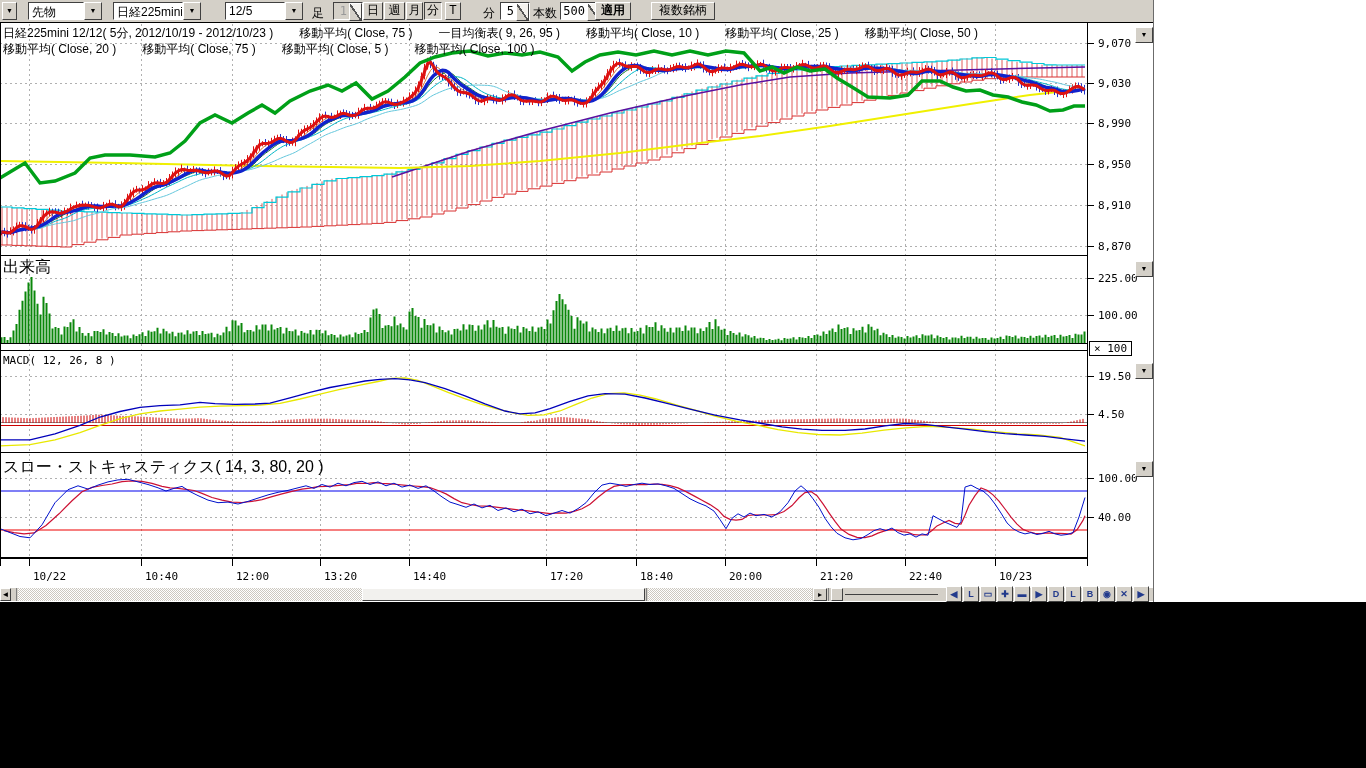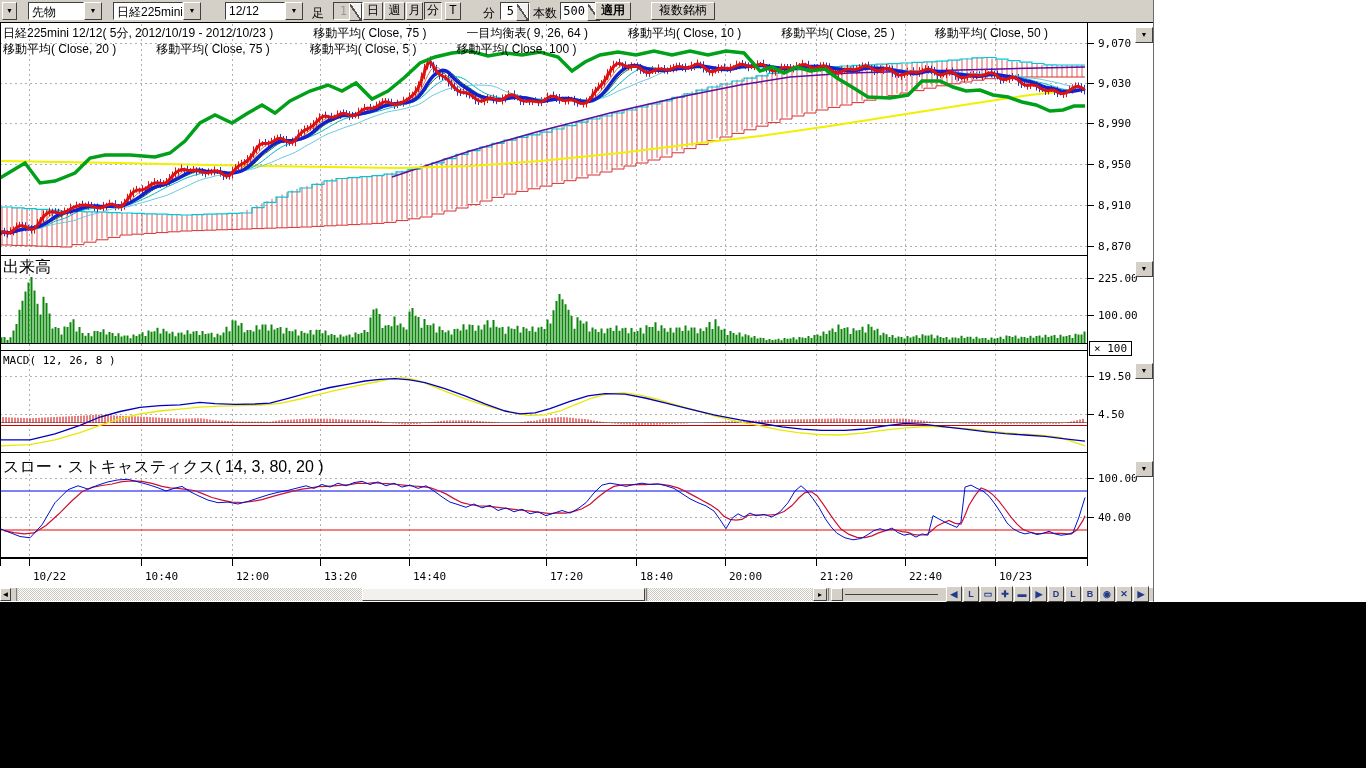--- a/index.html
+++ b/index.html
@@ -27,21 +27,21 @@
   .spin{display:flex;}
   .spin .sfield{flex:1;text-align:right;padding:1px 2px;font-size:12px;
                 font-family:"DejaVu Sans Mono",monospace;}
   .spindiag{width:11px;height:16px;background:linear-gradient(to top right,#d4d0c8 44%,#555 44%,#555 54%,#f4f2ee 54%);
             border:1px solid;border-color:#fff #404040 #404040 #fff;}
   
   #chartwrap{position:absolute;left:0;top:23px;width:1153px;height:579px;background:#fff;}
   #plot{position:absolute;left:0;top:0;}
   .overlay-label{position:absolute;color:#000;font-size:16px;white-space:nowrap;
                  font-family:"Liberation Sans",sans-serif;}
-  #legend1,#legend2{position:absolute;left:3px;display:flex;gap:40px;font-size:12px;color:#000;
+  #legend1,#legend2{position:absolute;left:3px;display:flex;gap:26px;font-size:12px;color:#000;
                     white-space:nowrap;}
   #legend1{top:2px;} #legend2{top:18px;}
   .pane-dd{position:absolute;left:1135px;width:16px;height:14px;text-align:center;
            font-size:7px;line-height:13px;color:#000;}
   #volmult{position:absolute;left:1089px;top:318px;width:41px;height:13px;border:1px solid #000;
            background:#fff;font-size:11px;line-height:13px;text-align:center;
            font-family:"DejaVu Sans Mono",monospace;}
   
   #bstrip{position:absolute;left:0;top:588px;width:1153px;height:13px;background:#d4d0c8;}
   .checker{background:repeating-conic-gradient(#fff 0% 25%, #ccc8c0 0% 50%);background-size:2px 2px;}
@@ -65,21 +65,21 @@
     <div class="tb raised" style="left:2px;width:15px;text-align:center;font-size:7px;line-height:15px;">▼</div>
     <div class="tb combo" style="left:20px;width:82px;">
       <div class="field">先物</div>
       <div class="dd raised">▼</div>
     </div>
     <div class="tb combo" style="left:105px;width:96px;">
       <div class="field">日経225mini</div>
       <div class="dd raised">▼</div>
     </div>
     <div class="tb combo" style="left:217px;width:86px;">
-      <div class="field">12/12</div>
+      <div class="field">12/5</div>
       <div class="dd raised">▼</div>
     </div>
     <div class="tb tblabel" style="left:312px;">足</div>
     <div class="tb spin sunken" style="left:333px;width:30px;background:#d4d0c8;">
       <div class="sfield" style="color:#999;background:#d4d0c8;">1</div>
       <div class="spindiag"></div>
     </div>
     <div id="period-buttons">
         <div class="tb btn raised" style="left: 363px; width: 20px;">日</div>
         <div class="tb btn raised" style="left: 384px; width: 21px;">週</div>
@@ -228,21 +228,21 @@
         <line x1="816.5" y1="558" x2="816.5" y2="566" stroke="#000"></line>
         <text x="820" y="580">21:20</text>
         <line x1="905.5" y1="558" x2="905.5" y2="566" stroke="#000"></line>
         <text x="909" y="580">22:40</text>
         <line x1="995.5" y1="558" x2="995.5" y2="566" stroke="#000"></line>
         <text x="999" y="580">10/23</text>
       </svg>
     <div id="legend1">
         <span>日経225mini 12/12( 5分, 2012/10/19 - 2012/10/23 )</span>
         <span>移動平均( Close, 75 )</span>
-        <span>一目均衡表( 9, 26, 64 )</span>
+        <span>一目均衡表( 9, 26, 95 )</span>
         <span>移動平均( Close, 10 )</span>
         <span>移動平均( Close, 25 )</span>
         <span>移動平均( Close, 50 )</span>
       </div>
     <div id="legend2">
         <span>移動平均( Close, 20 )</span>
         <span>移動平均( Close, 75 )</span>
         <span>移動平均( Close, 5 )</span>
         <span>移動平均( Close, 100 )</span>
       </div>

